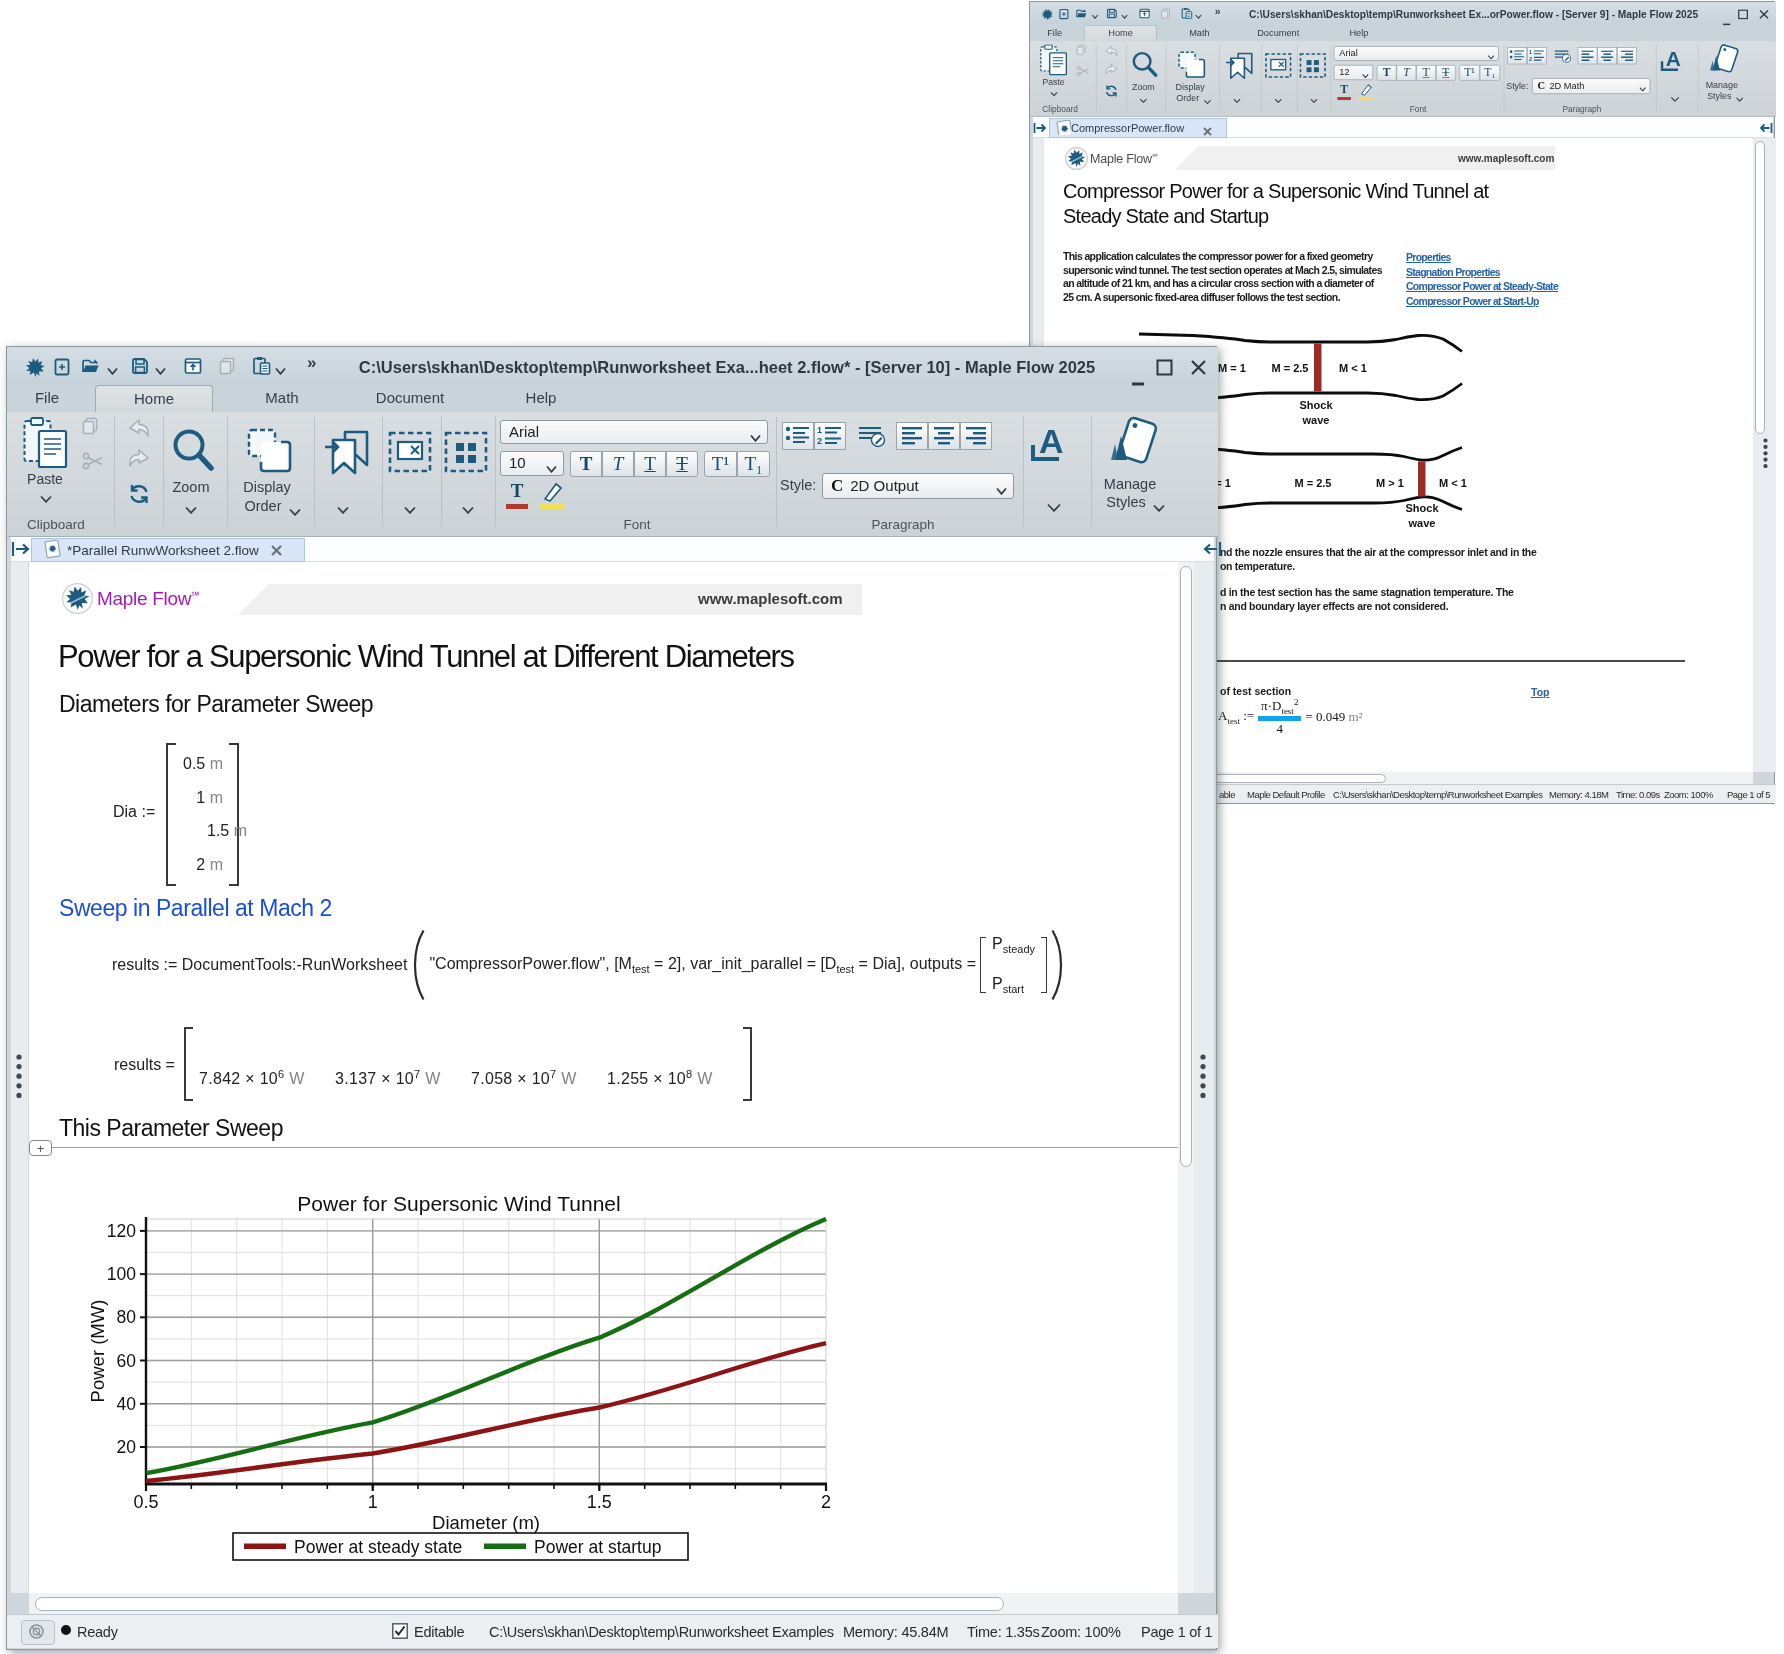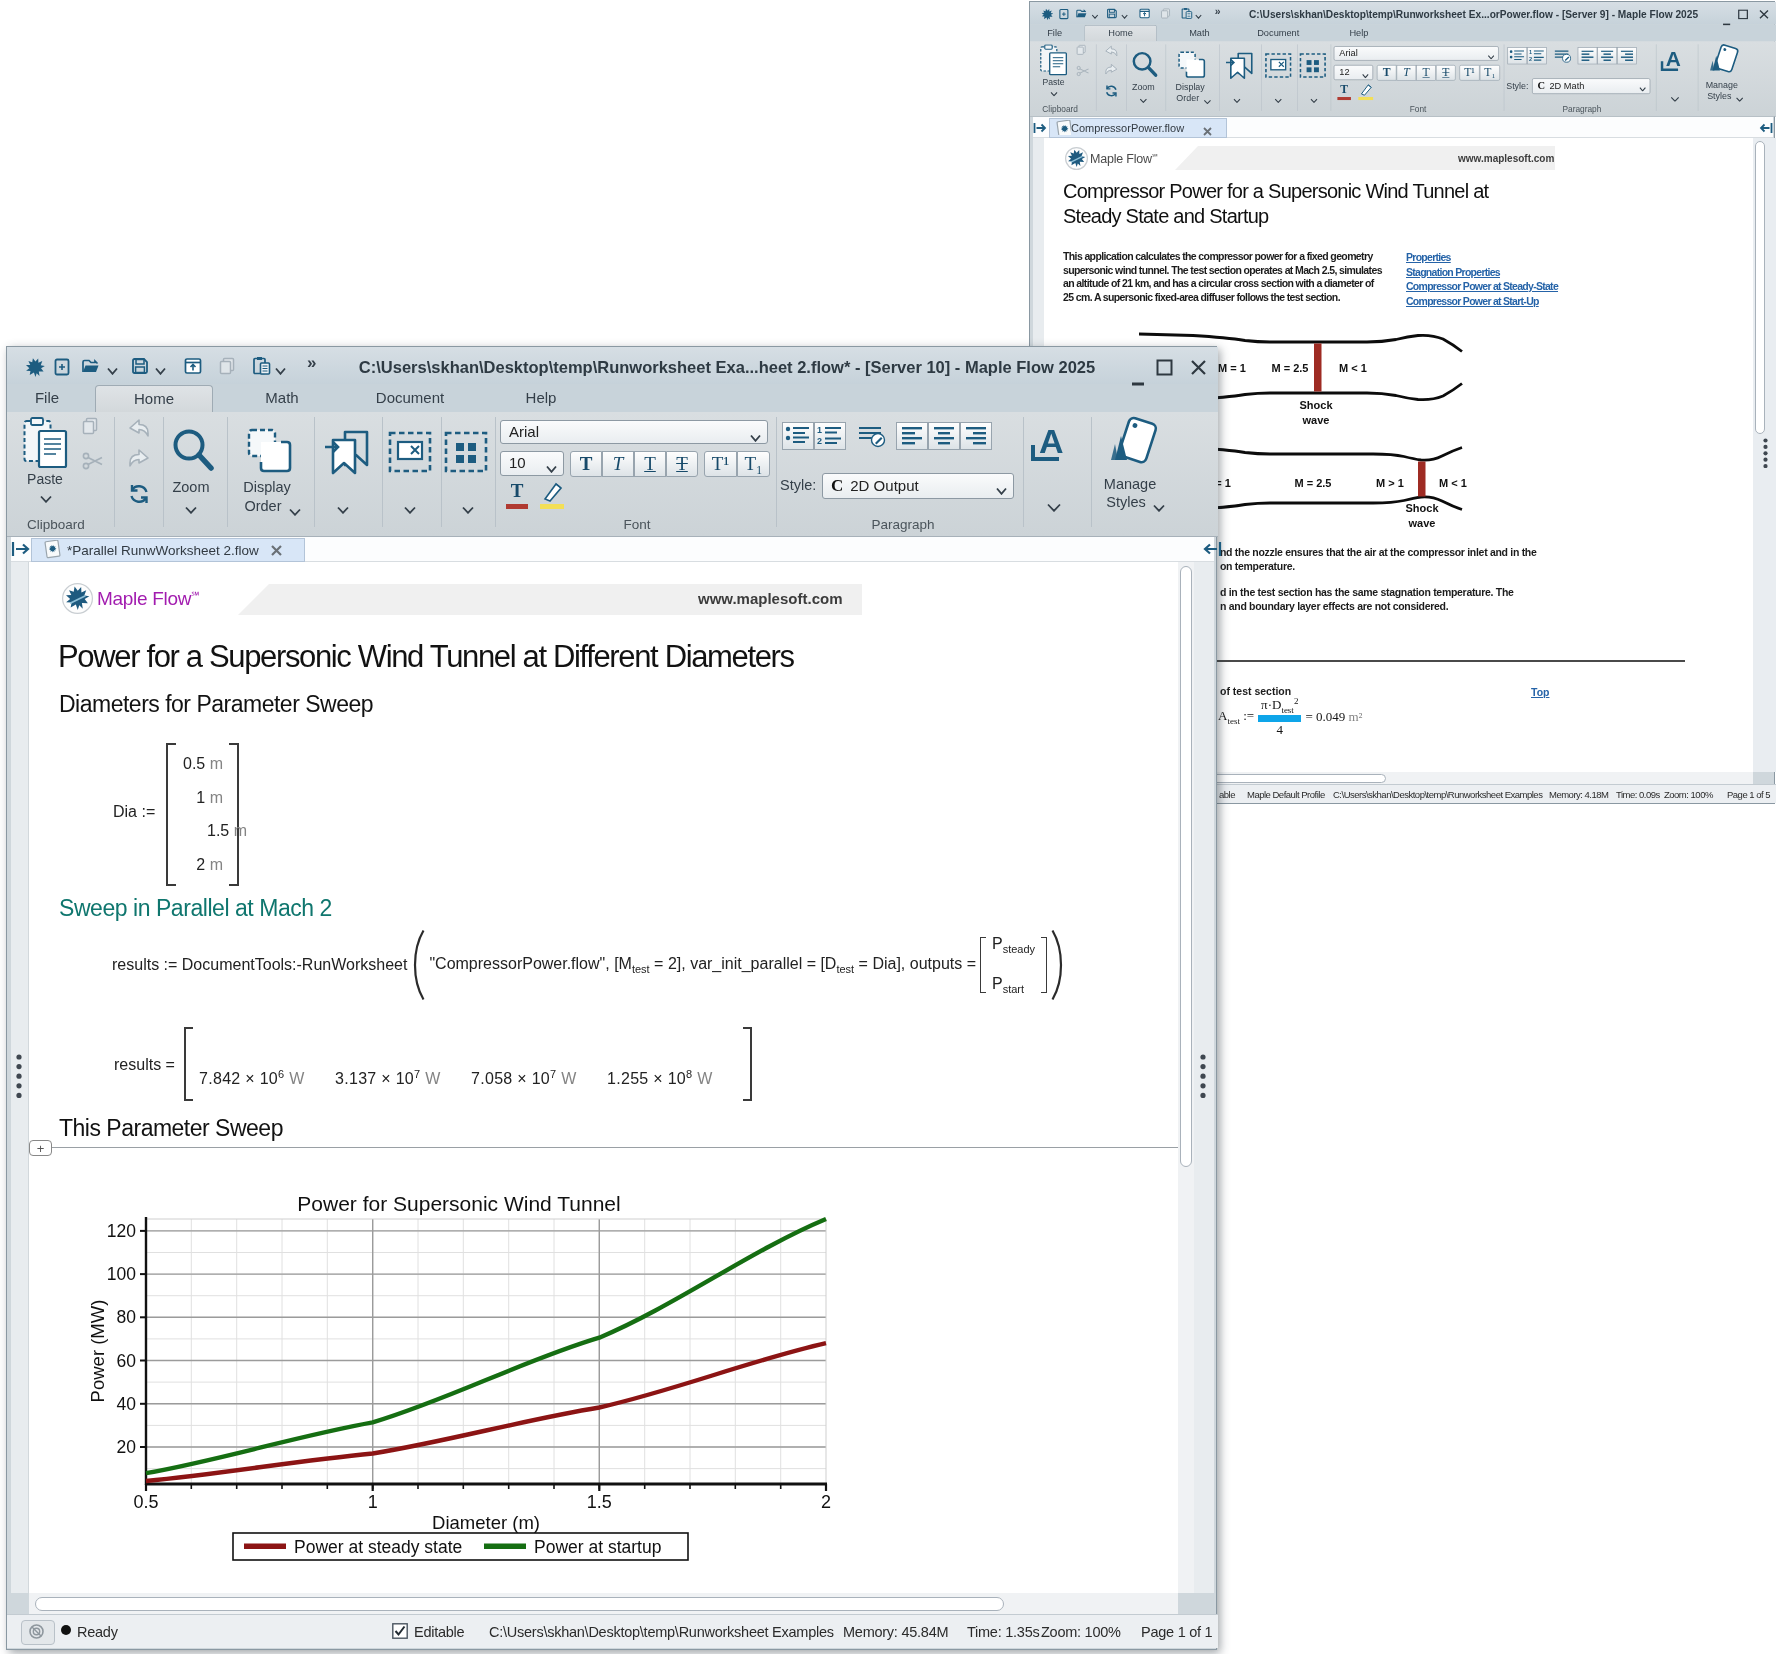--- a/index.html
+++ b/index.html
@@ -332,21 +332,21 @@
     <div style="position:absolute;left:190px;top:544px;width:420px;height:13px;font:600 10.5px 'Liberation Sans',sans-serif;color:#1c1c1c;letter-spacing:-0.3px;white-space:nowrap;">nd the nozzle ensures that the air at the compressor inlet and in the</div>
     <div style="position:absolute;left:190px;top:557.5px;width:420px;height:13px;font:600 10.5px 'Liberation Sans',sans-serif;color:#1c1c1c;letter-spacing:-0.3px;white-space:nowrap;">on temperature.</div>
     <div style="position:absolute;left:190px;top:584px;width:420px;height:13px;font:600 10.5px 'Liberation Sans',sans-serif;color:#1c1c1c;letter-spacing:-0.3px;white-space:nowrap;">d in the test section has the same stagnation temperature. The</div>
     <div style="position:absolute;left:190px;top:597.5px;width:420px;height:13px;font:600 10.5px 'Liberation Sans',sans-serif;color:#1c1c1c;letter-spacing:-0.3px;white-space:nowrap;">n and boundary layer effects are not considered.</div>
     <div style="position:absolute;left:33px;top:658px;width:622px;height:2px;background:#4a4a4a;"></div>
     <div style="position:absolute;left:190px;top:683px;width:120px;height:13px;font:600 10.5px 'Liberation Sans',sans-serif;color:#1c1c1c;">of test section</div>
     <div style="position:absolute;left:501px;top:684px;width:30px;height:13px;font:600 10.5px 'Liberation Sans',sans-serif;color:#2563a8;text-decoration:underline;">Top</div>
     <div style="position:absolute;left:188px;top:697px;width:260px;height:36px;display:flex;align-items:center;font:13px 'Liberation Serif',serif;color:#151515;white-space:nowrap;">
 <span>A<sub style="font-size:9px;">test</sub> := </span>
 <span style="display:inline-block;text-align:center;margin:0 4px;">
-        <span style="display:block;border-bottom:7px solid #0ea5e9;padding:0 3px 1px;">π·D<sub style="font-size:9px;">test</sub><sup style="font-size:9px;">2</sup></span>
+        <span style="display:block;border-bottom:5px solid #0ea5e9;padding:0 3px 1px;">π·D<sub style="font-size:9px;">test</sub><sup style="font-size:9px;">2</sup></span>
         <span style="display:block;">4</span>
       </span>
 <span> = 0.049 <span style="color:#848484;">m²</span></span>
     </div>
     <div style="position:absolute;left:3px;top:770px;width:720px;height:12px;background:#f0f2f4;"></div>
     <div style="position:absolute;left:16px;top:772px;width:340px;height:9px;background:#fff;border:1px solid #a9b2bb;border-radius:5px;box-sizing:border-box;"></div>
     <div style="position:absolute;left:0px;top:782px;width:746px;height:19px;background:#eceff2;border-top:1px solid #c3cbd1;box-sizing:border-box;"></div>
     <div style="position:absolute;left:189px;top:787px;height:13px;font:9.5px 'Liberation Sans',sans-serif;color:#2b2b2b;letter-spacing:-0.5px;white-space:nowrap;">able</div>
     <div style="position:absolute;left:217px;top:787px;height:13px;font:9.5px 'Liberation Sans',sans-serif;color:#2b2b2b;letter-spacing:-0.5px;white-space:nowrap;">Maple Default Profile</div>
     <div style="position:absolute;left:303px;top:787px;height:13px;font:9.5px 'Liberation Sans',sans-serif;color:#2b2b2b;letter-spacing:-0.5px;white-space:nowrap;">C:\Users\skhan\Desktop\temp\Runworksheet Examples</div>
@@ -656,21 +656,21 @@
     <div style="position:absolute;left:691px;top:243px;width:140px;height:18px;font:bold 15px 'Liberation Sans',sans-serif;color:#3c3c3c;">www.maplesoft.com</div>
     <div style="position:absolute;left:51px;top:292px;width:740px;height:36px;font:31px 'Liberation Sans',sans-serif;color:#121212;letter-spacing:-1.35px;white-space:nowrap;">Power for a Supersonic Wind Tunnel at Different Diameters</div>
     <div style="position:absolute;left:52px;top:344px;width:400px;height:28px;font:23px 'Liberation Sans',sans-serif;color:#121212;letter-spacing:-0.5px;white-space:nowrap;">Diameters for Parameter Sweep</div>
     <div class="m16" style="position:absolute;left:106px;top:456px;">Dia := </div>
     <div style="position:absolute;left:159px;top:396px;width:8px;height:139px;border:2px solid #3a3a3a;border-right:none;"></div>
     <div style="position:absolute;left:222px;top:396px;width:8px;height:139px;border:2px solid #3a3a3a;border-left:none;"></div>
     <div class="m16" style="position:absolute;left:172px;top:408px;width:44px;height:20px;text-align:right;">0.5 <span class="un">m</span></div>
     <div class="m16" style="position:absolute;left:172px;top:442px;width:44px;height:20px;text-align:right;">1 <span class="un">m</span></div>
     <div class="m16" style="position:absolute;left:172px;top:475px;width:44px;height:20px;text-align:right;margin-left:24px;">1.5 <span class="un">m</span></div>
     <div class="m16" style="position:absolute;left:172px;top:509px;width:44px;height:20px;text-align:right;">2 <span class="un">m</span></div>
-    <div style="position:absolute;left:52px;top:548px;width:360px;height:28px;font:23px 'Liberation Sans',sans-serif;color:#0f766e;letter-spacing:-0.45px;white-space:nowrap;">Sweep in Parallel at Mach 2</div>
+    <div style="position:absolute;left:52px;top:548px;width:360px;height:28px;font:23px 'Liberation Sans',sans-serif;color:#1d4ed8;letter-spacing:-0.45px;white-space:nowrap;">Sweep in Parallel at Mach 2</div>
     <div style="position:absolute;left:105px;top:583px;width:980px;height:70px;display:flex;align-items:center;font:16px 'Liberation Sans',sans-serif;color:#222;white-space:nowrap;">
 <span>results := DocumentTools:-RunWorksheet</span>
 <svg width="15" height="72" viewBox="0 0 15 72" style="margin:0 3px 0 4px;" xmlns="http://www.w3.org/2000/svg">
         <path d="M12.5 1.5 Q4 16 4 36 Q4 56 12.5 70.5" fill="none" stroke="#2b2b2b" stroke-width="2.2"></path>
       </svg>
 <span>"CompressorPower.flow", [M<sub>test</sub> = 2], var_init_parallel = [D<sub>test</sub> = Dia], outputs = </span>
 <span class="vbr" style="height:56px;border-right:none;margin-left:4px;"></span>
 <span style="display:inline-block;text-align:left;padding:0 6px;">
         <span style="display:block;margin-bottom:20px;">P<sub>steady</sub></span>
         <span style="display:block;">P<sub>start</sub></span>

